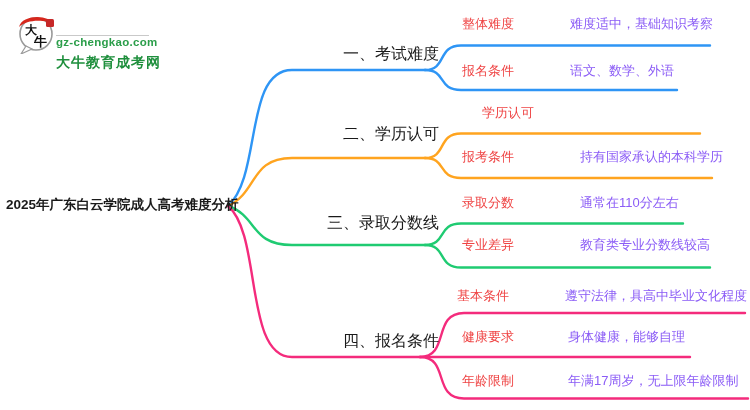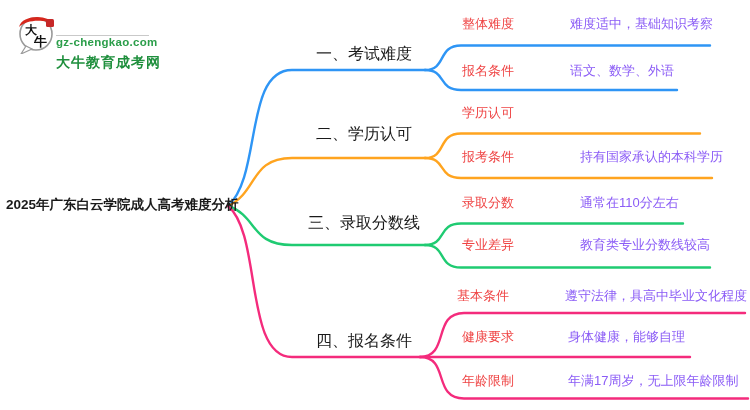--- a/index.html
+++ b/index.html
@@ -16,21 +16,21 @@
   .logo-title   { left:56px; top:18px; font-size:14px; font-weight:700; color:#1f8f3d; letter-spacing:1px;margin-top:36px; }
   .logo-divider { left:56px; top:35px; width:93px; height:1px; background:#c9c9c9; }
   .logo-url     { left:56px; top:36px; font-size:11.5px; font-weight:700; color:#2b9e4a; letter-spacing:0.3px; }
   .logo-bubble  { left:17px; top:12px; width:40px; height:42px; }
 
   
   .root-topic {
     left:6px; top:196px; width:226px; font-size:13.5px; font-weight:700;
     color:#1a1a1a; letter-spacing:0px;
   }
-  .branch-label { width:150px; left:289px; text-align:center; font-size:16px; color:#1a1a1a; }
+  .branch-label { width:150px; left:289px; text-align:right; font-size:16px; color:#1a1a1a; }
   .row-key   { font-size:13px; color:#ef4444; height:18px; line-height:18px; }
   .row-value { font-size:13px; color:#8b5cf6; height:18px; line-height:18px; }
 </style>
 </head>
 <body>
 
 <div class="canvas">
 
   <svg class="lines" viewBox="0 0 750 410">
 
@@ -71,21 +71,21 @@
   <div class="abs branch-label" style="top:44px">一、考试难度</div>
   <div class="abs branch-label" style="top:124px">二、学历认可</div>
   <div class="abs branch-label" style="top:213px">三、录取分数线</div>
   <div class="abs branch-label" style="top:331px">四、报名条件</div>
 
   <div class="abs row-key" style="left:462px;top:15px">整体难度</div>
   <div class="abs row-value" style="left:570px;top:15px">难度适中，基础知识考察</div>
   <div class="abs row-key" style="left:462px;top:62px">报名条件</div>
   <div class="abs row-value" style="left:570px;top:62px">语文、数学、外语</div>
 
-  <div class="abs row-key" style="left:462px;top:104px">学历认可</div>
+  <div class="abs row-key" style="left:482px;top:104px">学历认可</div>
   <div class="abs row-key" style="left:462px;top:148px">报考条件</div>
   <div class="abs row-value" style="left:580px;top:148px">持有国家承认的本科学历</div>
 
   <div class="abs row-key" style="left:462px;top:194px">录取分数</div>
   <div class="abs row-value" style="left:580px;top:194px">通常在110分左右</div>
   <div class="abs row-key" style="left:462px;top:236px">专业差异</div>
   <div class="abs row-value" style="left:580px;top:236px">教育类专业分数线较高</div>
 
   <div class="abs row-key" style="left:457px;top:287px">基本条件</div>
   <div class="abs row-value" style="left:565px;top:287px">遵守法律，具高中毕业文化程度</div>

